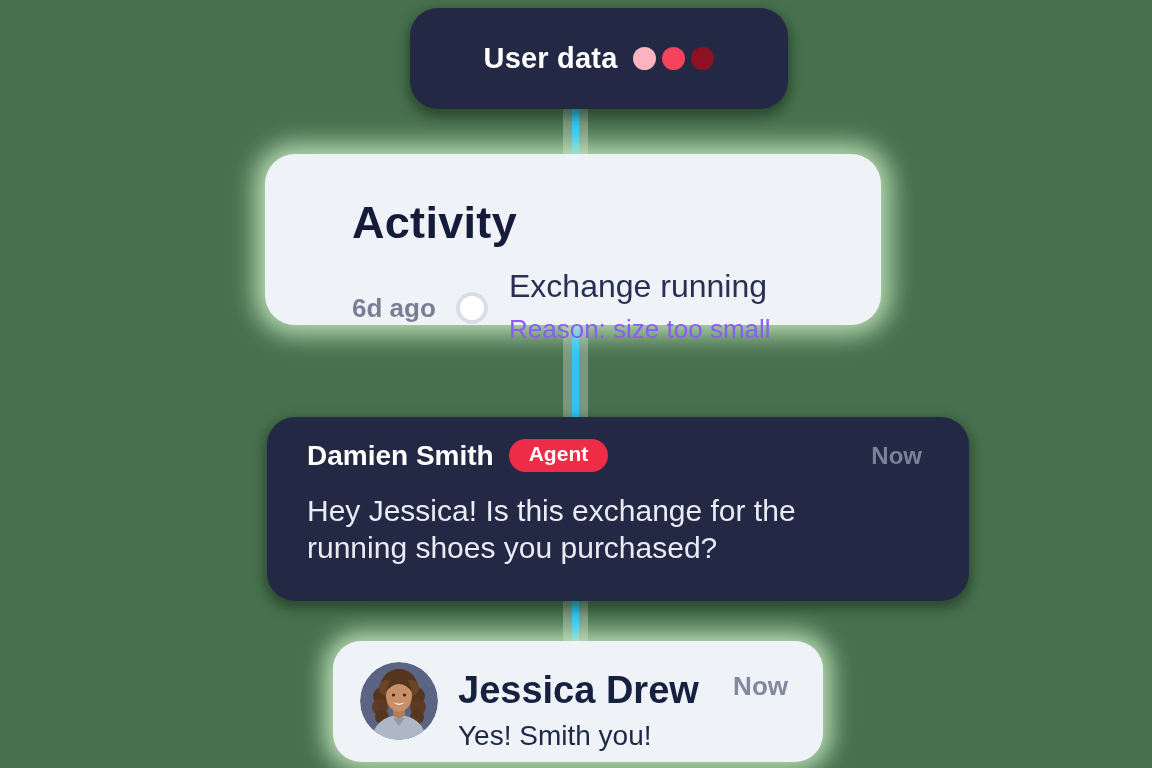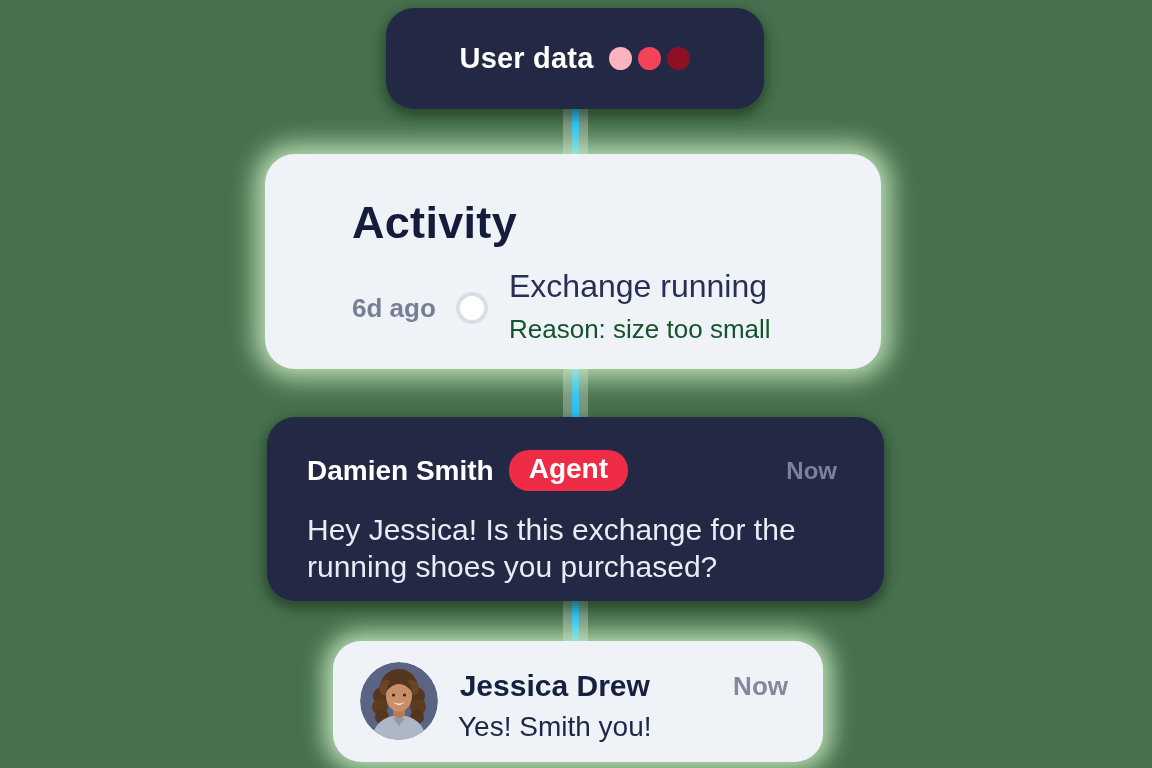--- a/index.html
+++ b/index.html
@@ -33,21 +33,21 @@
   }
   .pill-title{
     color:#FFFFFF;font-size:29px;font-weight:700;letter-spacing:0.2px;
   }
   .dots{display:flex;align-items:center;gap:6px;}
   .dot{width:23px;height:23px;border-radius:50%;}
   
   .activity-card{
     position:absolute;
     left:265px;top:154px;
-    width:616px;height:215px;
+    width:616px;height:171px;
     background:#EFF2F6;
     border-radius:30px;
     box-shadow:0 0 24px 10px rgba(205,239,196,0.85);
     z-index:2;
     box-sizing:border-box;
     padding:46px 0 0 87px;
   }
   .activity-title{
     color:#141C3A;font-size:45px;font-weight:700;letter-spacing:0.3px;
     line-height:1;
@@ -64,40 +64,40 @@
     flex:none;
     width:24px;height:24px;border-radius:50%;
     background:#FFFFFF;border:4px solid #D9DEE5;
     margin-top:1px;
   }
   .activity-text{margin-left:21px;}
   .activity-event{
     color:#272F54;font-size:32px;font-weight:400;line-height:1.05;
   }
   .activity-reason{
-    color:#14532d;font-size:26px;font-weight:400;margin-top:10px;
+    color:#8b5cf6;font-size:26px;font-weight:400;margin-top:10px;
   }
   
   .agent-card{
     position:absolute;
     left:267px;top:417px;
-    width:617px;height:184px;
+    width:702px;height:184px;
     background:#242A47;
     border-radius:28px;
     box-shadow:0 5px 12px 3px rgba(22,42,26,0.55);
     z-index:2;
     box-sizing:border-box;
-    padding:33px 47px 0 40px;
+    padding:22px 47px 0 40px;
   }
   .agent-header{display:flex;align-items:center;}
   .agent-name{color:#FFFFFF;font-size:28px;font-weight:700;}
   .agent-badge{
     margin-left:15px;
     background:#EE2C46;color:#FFFFFF;
-    font-size:28px;font-weight:700;
+    font-size:21px;font-weight:700;
     padding:3px 20px 6px 20px;border-radius:20px;
   }
   .agent-now{margin-left:auto;color:#7A8199;font-size:24px;font-weight:600;}
   .agent-message{
     margin-top:20px;
     color:#E9ECF3;font-size:30px;font-weight:400;line-height:37px;
     width:555px;
   }
   
   .customer-card{
@@ -109,32 +109,32 @@
     box-shadow:0 0 22px 9px rgba(205,239,196,0.85);
     z-index:2;
     box-sizing:border-box;
     padding:21px 35px 0 27px;
     display:flex;align-items:flex-start;
   }
   .avatar{
     flex:none;width:78px;height:78px;border-radius:50%;overflow:hidden;
   }
   .customer-text{margin-left:20px;}
-  .customer-name{color:#16203F;font-size:30px;font-weight:700;margin-top:7px;text-align:center;}
+  .customer-name{color:#16203F;font-size:38px;font-weight:700;margin-top:7px;}
   .customer-message{color:#1D2747;font-size:28px;font-weight:400;margin-top:8px;}
   .customer-now{margin-left:auto;color:#82889E;font-size:26px;font-weight:600;margin-top:9px;}
 </style>
 </head>
 <body>
 
 <div id="canvas" style="background: rgb(71, 113, 78);">
 
   <div class="connector" style="background: rgb(47, 196, 242);"></div>
 
-  <div class="pill-card" style="background: rgb(35, 41, 69);">
+  <div class="pill-card" style="background: rgb(35, 41, 69); margin-left: 24px;">
     <span class="pill-title">User data</span>
     <span class="dots">
       <span class="dot" style="background: rgb(249, 180, 192);"></span>
       <span class="dot" style="background: rgb(244, 67, 91);"></span>
       <span class="dot" style="background: rgb(142, 16, 35);"></span>
     </span>
   </div>
 
   <div class="activity-card" style="background: rgb(239, 242, 246);">
     <div class="activity-title">Activity</div>

